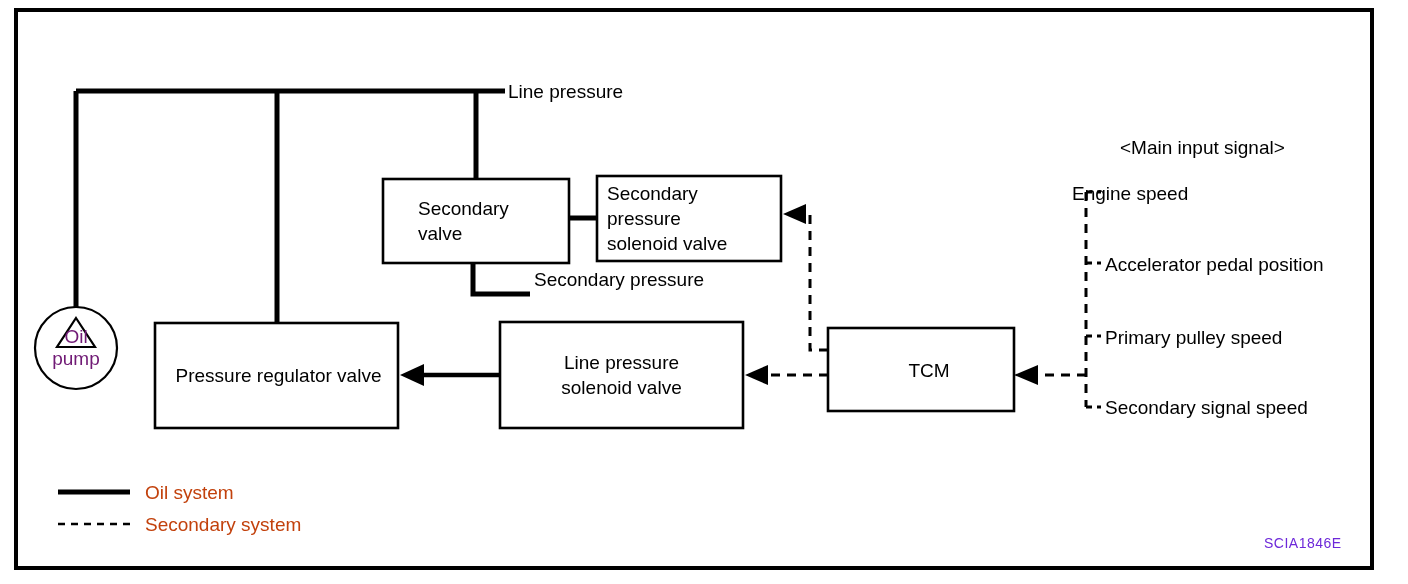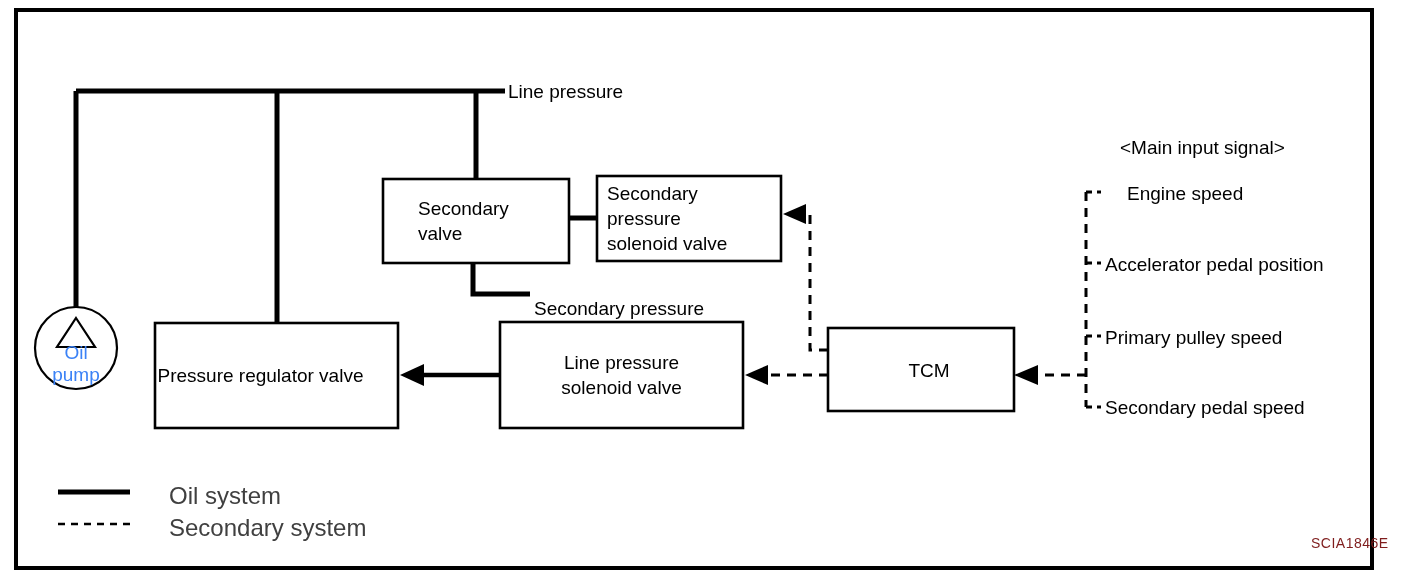--- a/index.html
+++ b/index.html
@@ -46,39 +46,36 @@
     width: 100%;
   }
   .box-label.left {
     text-align: left;
   }
   .plate-code {
     position: absolute;
     font-family: "Liberation Sans", sans-serif;
     font-size: 14px;
     letter-spacing: 0.5px;
-    color: #7f1d1d;
+    color: #6d28d9;
     white-space: nowrap;
-    margin-left: 47px;
   }
   .legend-text {
     position: absolute;
-    font-size: 24px;
-    color: #404040;
+    font-size: 19px;
+    color: #c2410c;
     white-space: nowrap;
-    margin-left: 24px;
   }
   .pump-text {
     position: absolute;
     font-size: 19px;
     line-height: 22px;
-    color: #3b82f6;
+    color: #701a75;
     text-align: center;
     white-space: pre-line;
-    margin-top: 16px;
   }
 </style>
 </head>
 <body>
 
 <div id="page">
 
   <svg id="diagram-svg" viewBox="0 0 1408 584">
 
     <rect x="16" y="10" width="1356" height="558" fill="none" stroke="#000000" stroke-width="4"></rect>
@@ -126,44 +123,44 @@
     <path d="M 1086 263 L 1101 263" fill="none" stroke="#000000" stroke-width="3" stroke-dasharray="6,5"></path>
     <path d="M 1086 336 L 1101 336" fill="none" stroke="#000000" stroke-width="3" stroke-dasharray="6,5"></path>
     <path d="M 1086 407 L 1101 407" fill="none" stroke="#000000" stroke-width="3" stroke-dasharray="6,5"></path>
 
     <path d="M 58 492 L 130 492" fill="none" stroke="#000000" stroke-width="5"></path>
     <path d="M 58 524 L 130 524" fill="none" stroke="#000000" stroke-width="2.4" stroke-dasharray="7,6"></path>
   </svg>
 
   <div class="lbl" style="left:508px; top:80px;">Line pressure</div>
 
-  <div class="lbl" style="left:534px; top:297px;">Secondary pressure</div>
+  <div class="lbl" style="left:534px; top:268px;">Secondary pressure</div>
 
   <div class="pump-text" style="left:36px; top:326px; width:80px;">Oil
 pump</div>
 
-  <div class="box-label center" style="left:151px; top:363px; width:219px;">Pressure regulator valve</div>
+  <div class="box-label center" style="left:169px; top:363px; width:219px;">Pressure regulator valve</div>
 
   <div class="box-label left" style="left:418px; top:196px;">Secondary
 valve</div>
 
   <div class="box-label left" style="left:607px; top:181px;">Secondary
 pressure
 solenoid valve</div>
 
   <div class="box-label center" style="left:500px; top:350px; width:243px;">Line pressure
 solenoid valve</div>
 
   <div class="box-label center" style="left:828px; top:358px; width:202px;">TCM</div>
 
   <div class="lbl" style="left:1120px; top:136px;">&lt;Main input signal&gt;</div>
 
-  <div class="lbl" style="left:1127px; top:182px;">Engine speed</div>
+  <div class="lbl" style="left:1072px; top:182px;">Engine speed</div>
   <div class="lbl" style="left:1105px; top:253px;">Accelerator pedal position</div>
   <div class="lbl" style="left:1105px; top:326px;">Primary pulley speed</div>
-  <div class="lbl" style="left:1105px; top:396px;">Secondary pedal speed</div>
+  <div class="lbl" style="left:1105px; top:396px;">Secondary signal speed</div>
 
   <div class="legend-text" style="left:145px; top:482px;">Oil system</div>
   <div class="legend-text" style="left:145px; top:514px;">Secondary system</div>
 
   <div class="plate-code" style="left:1264px; top:535px;">SCIA1846E</div>
 
 </div>
 
 </body></html>

